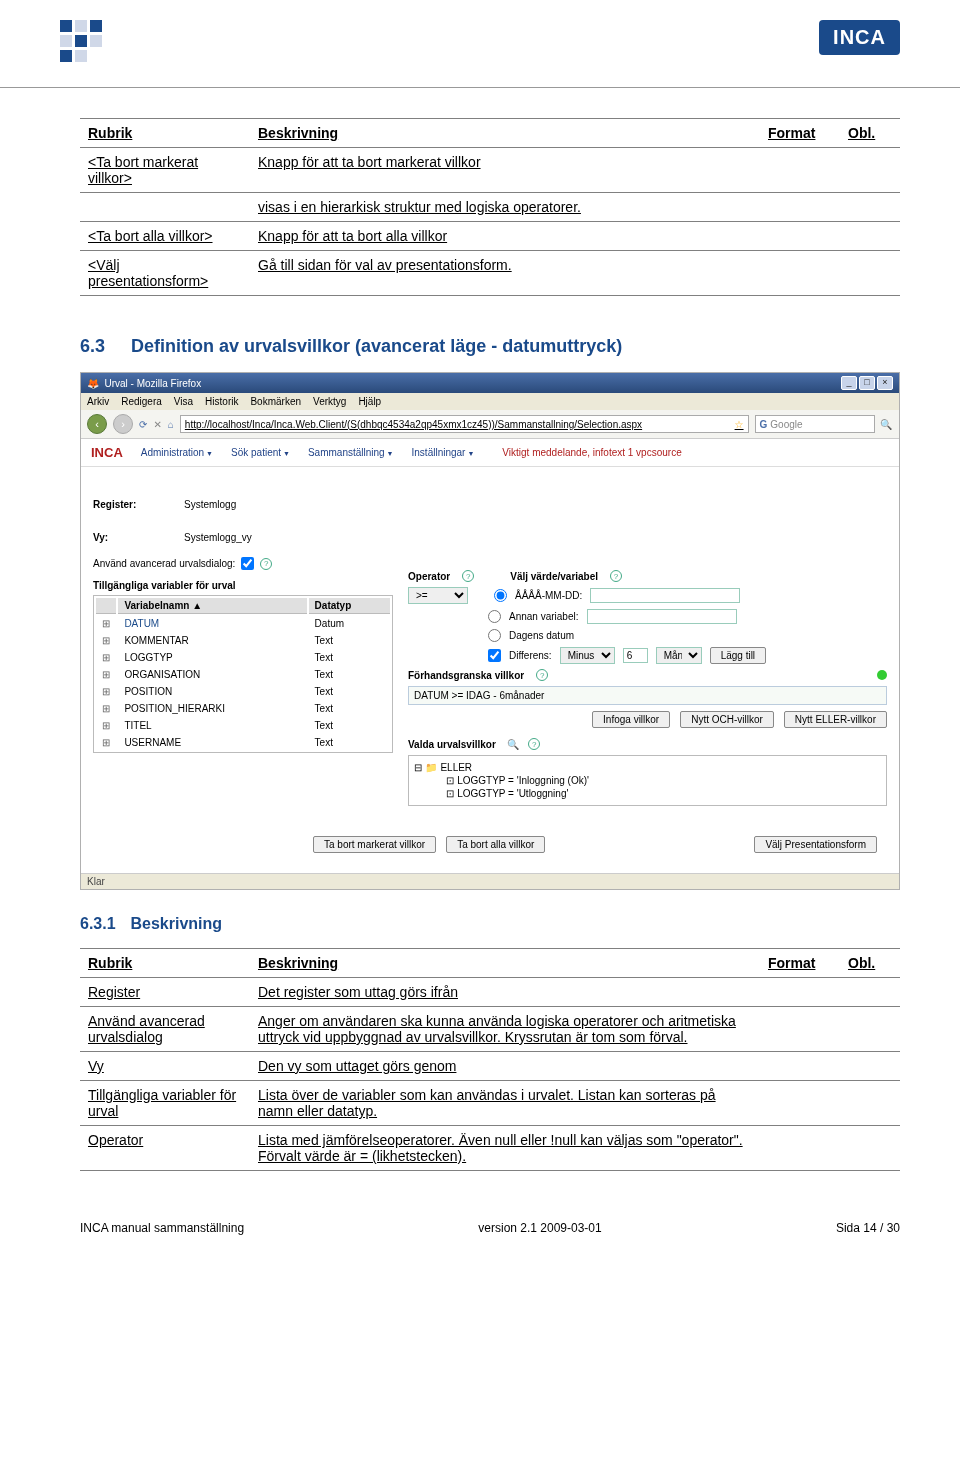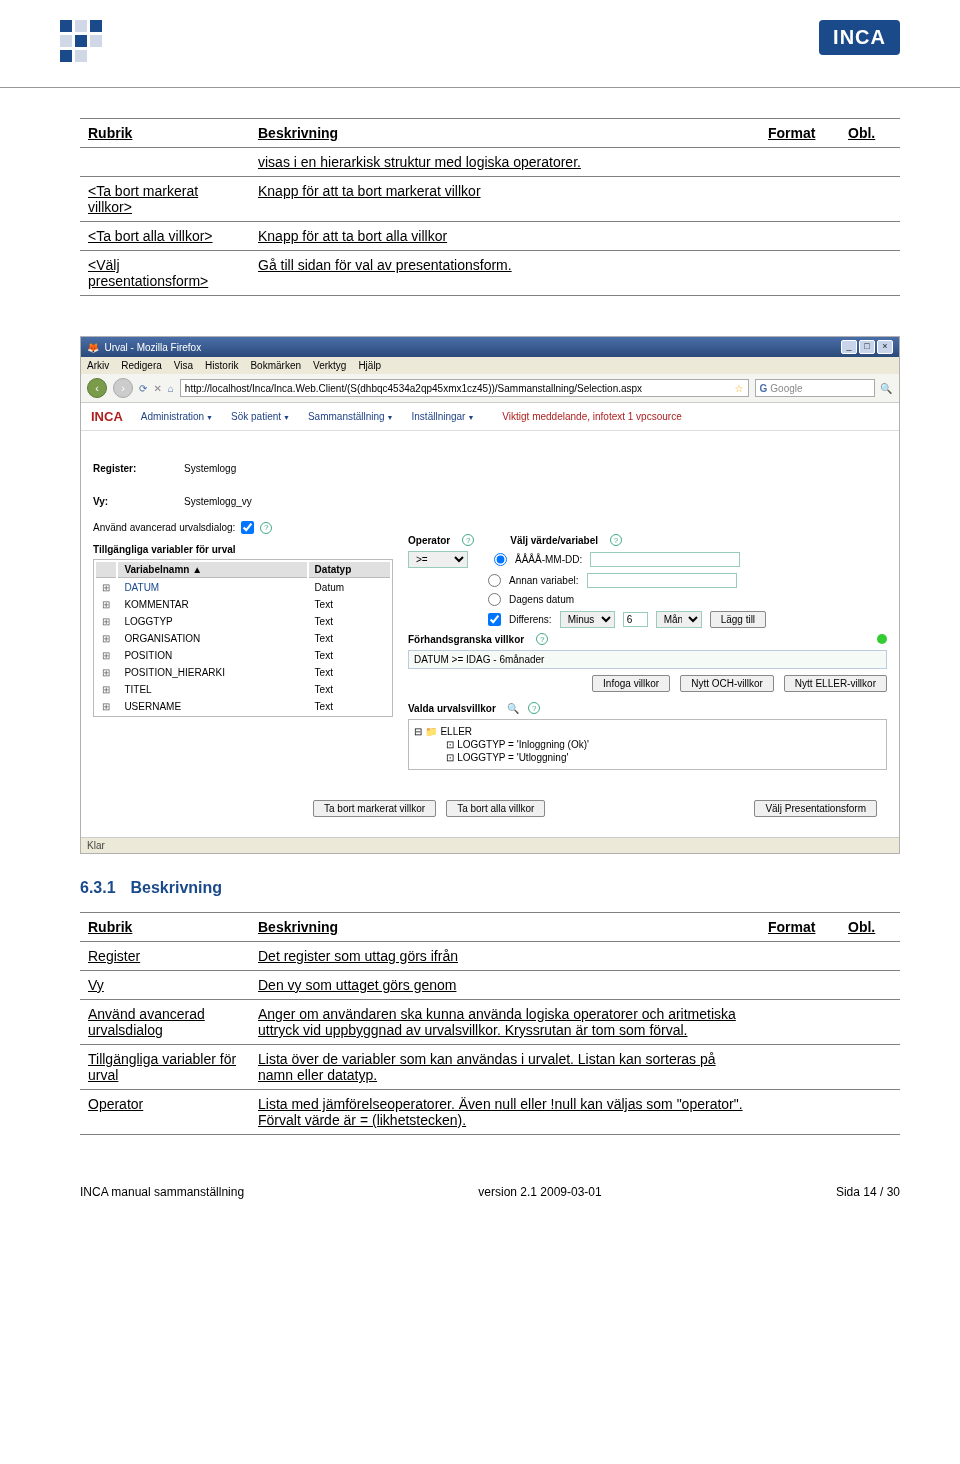--- a/index.html
+++ b/index.html
@@ -97,21 +97,21 @@
   .ff-navbar {
     background: #f4f4f0;
     padding: 4px 6px;
     display:flex;
     align-items:center;
     gap:6px;
     border-bottom:1px solid #ccc;
   }
   .ff-navbtn { width:20px; height:20px; border-radius:50%; background:#7a9c4a; border:1px solid #5a7a3a; display:flex; align-items:center; justify-content:center; color:#fff; font-size:11px;}
   .ff-navbtn.disabled { background:#ccc; border-color:#aaa;}
-  .ff-url { flex:1; background:#fff; border:1px solid #aaa; padding:2px 4px; height:18px; display:flex; align-items:center; overflow:hidden; white-space:nowrap;}
+  .ff-url { flex:1; background:#fff; border:1px solid #aaa; padding:2px 4px; height:18px; display:flex; align-items:center; overflow:hidden; white-space:nowrap;text-decoration:underline;}
   .ff-search { width:120px; background:#fff; border:1px solid #aaa; padding:2px 4px; height:18px; display:flex; align-items:center; gap:3px;}
   .inca-bar {
     background:#fff;
     padding:6px 10px;
     display:flex;
     align-items:center;
     gap:18px;
     border-bottom:1px solid #ddd;
   }
   .inca-logo { color:#b02020; font-weight:bold; font-size:13px;}
@@ -175,46 +175,50 @@
 
 <table class="doc-table">
   <tbody>
         <tr>
     <th class="col1">Rubrik</th>
     <th>Beskrivning</th>
     <th class="col3">Format</th>
     <th class="col4">Obl.</th>
   </tr>
   <tr>
+    <td class="col1">&lt;Ta bort markerat villkor&gt;</td>
+    <td>Knapp för att ta bort markerat villkor</td>
+    <td class="col3"></td>
+          <td class="col4"></td>
+  </tr>
+  <tr>
     <td class="col1"></td>
     <td>visas i en hierarkisk struktur med logiska operatorer.</td>
     <td class="col3"></td>
     <td class="col4"></td>
   </tr>
   <tr>
-    <td class="col1">&lt;Ta bort markerat villkor&gt;</td>
-    <td>Knapp för att ta bort markerat villkor</td>
-    <td class="col3"></td>
-          <td class="col4"></td>
-  </tr>
-  <tr>
     <td class="col1">&lt;Ta bort alla villkor&gt;</td>
     <td>Knapp för att ta bort alla villkor</td>
     <td class="col3"></td>
           <td class="col4"></td>
   </tr>
   <tr>
     <td class="col1">&lt;Välj presentationsform&gt;</td>
     <td>Gå till sidan för val av presentationsform.</td>
     <td class="col3"></td>
           <td class="col4"></td>
   </tr>
 </tbody>
     </table>
 
+<h2 class="section">
+  <span class="section-num">6.3</span>
+  <span>Definition av urvalsvillkor (avancerat läge - datumuttryck)</span>
+</h2>
 
 <div class="screenshot-area">
   <div class="ff-titlebar">
     <span>🦊</span>
     <span>Urval - Mozilla Firefox</span>
     <div class="winbtns">
       <div class="winbtn">_</div>
       <div class="winbtn">□</div>
       <div class="winbtn">×</div>
     </div>
@@ -411,28 +415,28 @@
     <th class="col3">Format</th>
     <th class="col4">Obl.</th>
   </tr>
   <tr>
     <td class="col1">Register</td>
     <td>Det register som uttag görs ifrån</td>
     <td class="col3"></td>
           <td class="col4"></td>
   </tr>
   <tr>
+    <td class="col1">Använd avancerad urvalsdialog</td>
+    <td>Anger om användaren ska kunna använda logiska operatorer och aritmetiska uttryck vid uppbyggnad av urvalsvillkor. Kryssrutan är tom som förval.</td>
+    <td class="col3"></td>
+          <td class="col4"></td>
+  </tr>
+  <tr>
     <td class="col1">Vy</td>
     <td>Den vy som uttaget görs genom</td>
-    <td class="col3"></td>
-          <td class="col4"></td>
-  </tr>
-  <tr>
-    <td class="col1">Använd avancerad urvalsdialog</td>
-    <td>Anger om användaren ska kunna använda logiska operatorer och aritmetiska uttryck vid uppbyggnad av urvalsvillkor. Kryssrutan är tom som förval.</td>
     <td class="col3"></td>
           <td class="col4"></td>
   </tr>
   <tr>
     <td class="col1">Tillgängliga variabler för urval</td>
     <td>Lista över de variabler som kan användas i urvalet. Listan kan sorteras på namn eller datatyp.</td>
     <td class="col3"></td>
           <td class="col4"></td>
   </tr>
   <tr>

